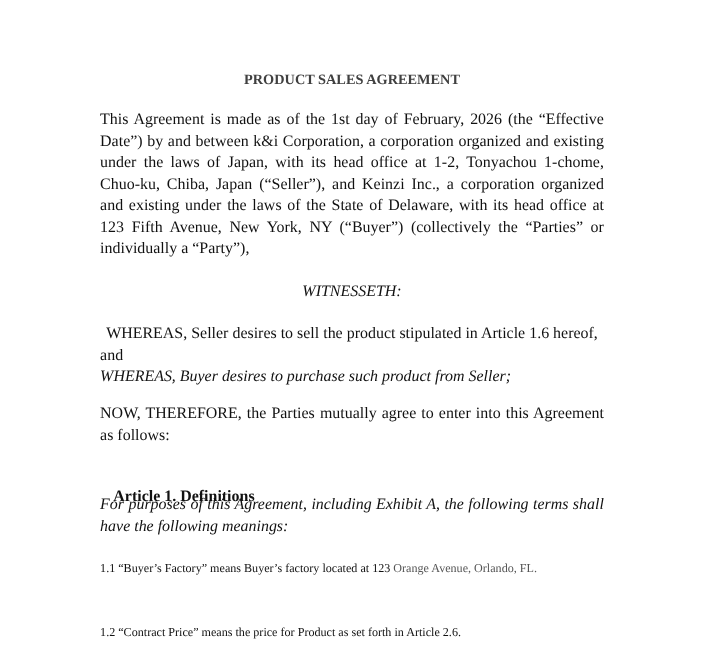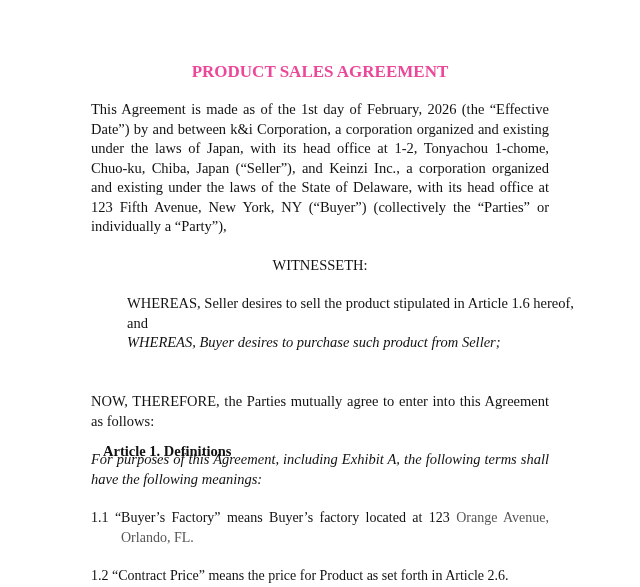--- a/index.html
+++ b/index.html
@@ -21,57 +21,57 @@
       top: 0;
       width: 458px;
     }
     .title {
       position: absolute;
       left: 0;
       top: 62px;
       width: 458px;
       text-align: center;
       font-weight: bold;
-      font-size: 17px;
+      font-size: 13px;
       line-height: 19px;
       margin: 0;
-      color: #ec4899;
+      color: #404040;
     }
     .para {
       position: absolute;
       left: 0;
       width: 458px;
       margin: 0;
       font-size: 14.5px;
       line-height: 19.5px;
       text-align: justify;
       text-align-last: left;
     }
     .center {
       text-align: center;
       text-align-last: center;
+      font-style: italic;
     }
     .nojust {
-      text-align: left;
-      margin-left: 36px;
+      text-align: center;
     }
     .heading {
       position: absolute;
       left: 0;
       margin: 12px;
       font-size: 14.5px;
       line-height: 19.5px;
       font-weight: bold;
     }
     .def {
       position: absolute;
       left: 0;
       width: 458px;
       margin: 0;
-      font-size: 14px;
+      font-size: 11px;
       line-height: 19.5px;
       text-align: justify;
       text-align-last: left;
       padding-left: 30px;
       text-indent: -30px;
       box-sizing: border-box;
     }
     .muted {
       color: #555555;
     }
@@ -83,21 +83,21 @@
   <h1 class="title">PRODUCT SALES AGREEMENT</h1>
 
   <p class="para" style="top:100px;">This Agreement is made as of the 1st day of February, 2026 (the “Effective Date”) by and between k&amp;i Corporation, a corporation organized and existing under the laws of Japan, with its head office at 1-2, Tonyachou 1-chome, Chuo-ku, Chiba, Japan (“Seller”), and Keinzi Inc., a corporation organized and existing under the laws of the State of Delaware, with its head office at 123 Fifth Avenue, New York, NY (“Buyer”) (collectively the “Parties” or individually a “Party”),</p>
 
   <p class="para center" style="top:256px;">WITNESSETH:</p>
 
   <p class="para nojust" style="top:294px;">WHEREAS, Seller desires to sell the product stipulated in Article 1.6 hereof, and</p>
 
   <p class="para nojust" style="top:333px;font-style:italic;">WHEREAS, Buyer desires to purchase such product from Seller;</p>
 
-  <p class="para" style="top:392px;">NOW, THEREFORE, the Parties mutually agree to enter into this Agreement as follows:</p>
+  <p class="para" style="top:367px;">NOW, THEREFORE, the Parties mutually agree to enter into this Agreement as follows:</p>
 
   <h2 class="heading" style="top:430px;">Article 1. Definitions</h2>
 
   <p class="para" style="top:450px;font-style:italic;">For purposes of this Agreement, including Exhibit A, the following terms shall have the following meanings:</p>
 
   <p class="def" style="top:508px;"><span>1.1 “Buyer’s Factory” means Buyer’s factory located at 123 </span><span class="muted">Orange Avenue, Orlando, FL.</span></p>
 
   <p class="def" style="top:566px;"><span>1.2 “Contract Price” means the price for Product as set forth in Article 2.6.</span></p>
 </div>
 

